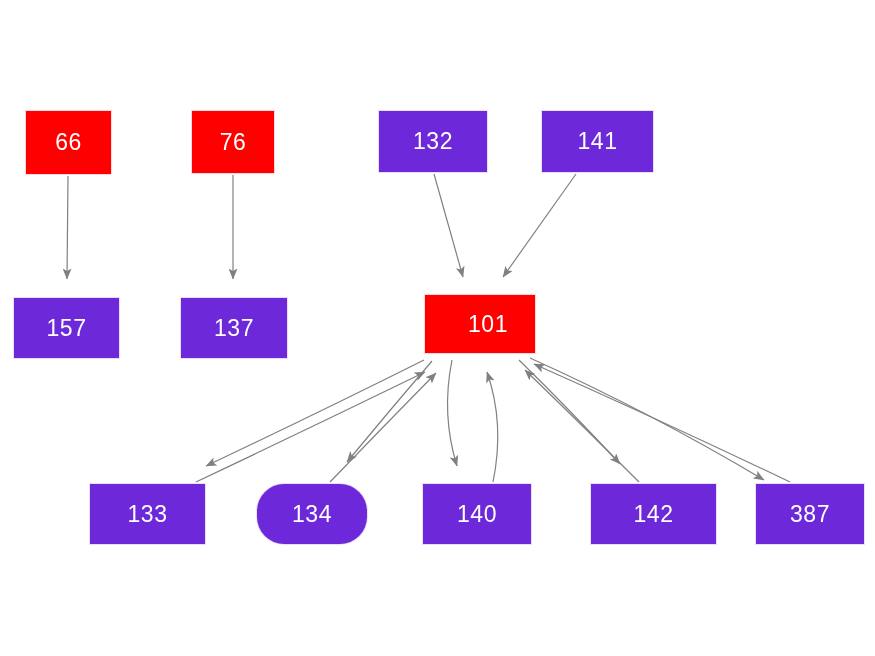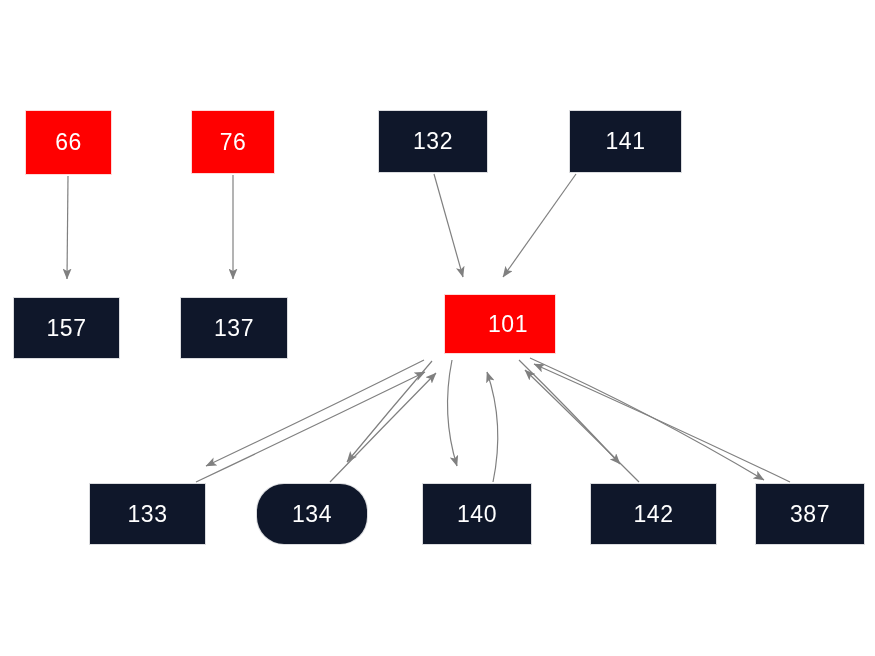--- a/index.html
+++ b/index.html
@@ -31,21 +31,21 @@
     align-items: center;
     justify-content: center;
     color: #ffffff;
     font-size: 23px;
     line-height: 1;
     letter-spacing: 0.5px;
     border: 1px solid rgba(255,255,255,0.85);
     user-select: none;
   }
   .node-red  { background: #ff0000; }
-  .node-blue { background: #0f172a; }
+  .node-blue { background: #6d28d9; }
   .node-label { pointer-events: none; }
 </style>
 </head>
 <body>
 
 <div id="graph-canvas">
 
   <svg id="edge-layer" viewBox="0 0 875 656" xmlns="http://www.w3.org/2000/svg">
     <defs>
       <marker id="arrowhead" markerWidth="11" markerHeight="9" refX="10.5" refY="4.5" orient="auto" markerUnits="userSpaceOnUse">
@@ -82,33 +82,33 @@
   </div>
 
   <div class="graph-node node-red" style="left:191px; top:110px; width:84px; height:64px;">
     <span class="node-label">76</span>
   </div>
 
   <div class="graph-node node-blue" style="left:378px; top:110px; width:110px; height:63px;">
     <span class="node-label">132</span>
   </div>
 
-  <div class="graph-node node-blue" style="left:541px; top:110px; width:113px; height:63px;margin-left:28px;">
+  <div class="graph-node node-blue" style="left:541px; top:110px; width:113px; height:63px;">
     <span class="node-label">141</span>
   </div>
 
   <div class="graph-node node-blue" style="left:13px; top:297px; width:107px; height:62px;">
     <span class="node-label">157</span>
   </div>
 
   <div class="graph-node node-blue" style="left:180px; top:297px; width:108px; height:62px;">
     <span class="node-label">137</span>
   </div>
 
-  <div class="graph-node node-red" style="left:444px; top:294px; width:112px; height:60px;padding-left:16px;">
+  <div class="graph-node node-red" style="left:424px; top:294px; width:112px; height:60px;padding-left:16px;">
     <span class="node-label">101</span>
   </div>
 
   <div class="graph-node node-blue" style="left:89px; top:483px; width:117px; height:62px;">
     <span class="node-label">133</span>
   </div>
 
   <div class="graph-node node-blue" style="left:256px; top:483px; width:112px; height:62px;border-radius:28px;">
     <span class="node-label">134</span>
   </div>

